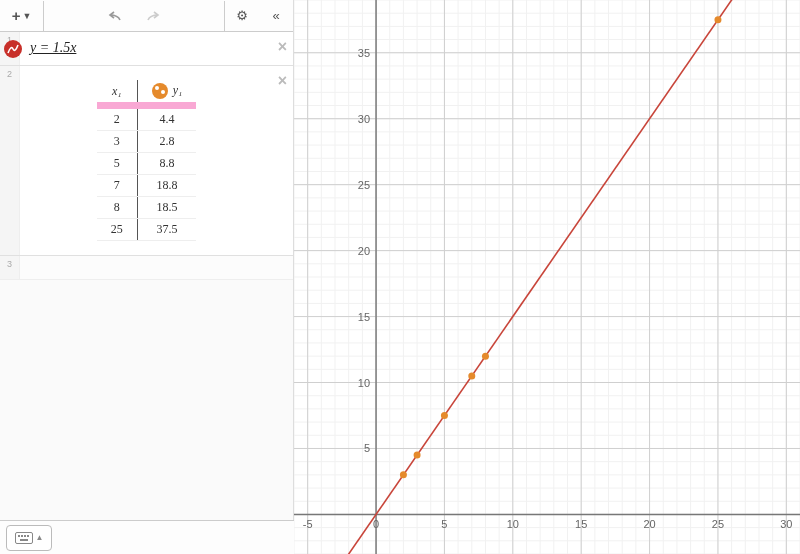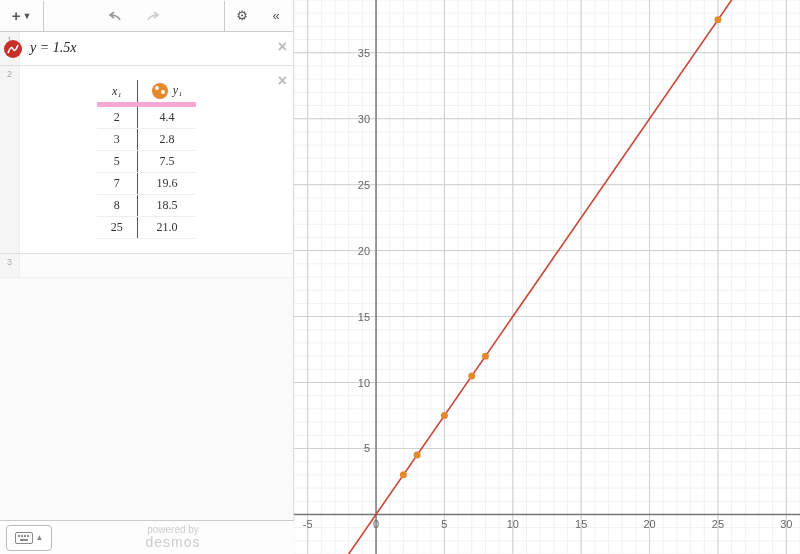--- a/index.html
+++ b/index.html
@@ -11,28 +11,28 @@
   .icon-btn { width: 30px; height: 30px; display: flex; align-items: center; justify-content: center; cursor: pointer; color: #555; }
   .add-btn { border-right: 1px solid #ccc; width: 44px; font-size: 15px; font-weight: bold; }
   .undo-redo { flex: 1; display: flex; justify-content: center; gap: 6px; }
   .undo-redo .icon-btn { color: #999; }
   .right-icons { display: flex; border-left: 1px solid #ccc; }
   .gear-btn, .collapse-btn { width: 34px; }
 
   .expr-row { border-bottom: 1px solid #e0e0e0; background: #fff; position: relative; padding: 8px 26px 8px 26px; min-height: 34px; }
   .expr-index { position: absolute; left: 0; top: 0; width: 20px; text-align: center; font-size: 9px; color: #aaa; padding-top: 3px; background:#f5f5f5; height:100%; border-right:1px solid #eee;}
   .close-x { position: absolute; right: 6px; top: 6px; color: #bbb; font-size: 16px; cursor: pointer; font-weight: bold; }
-  .eq-text { font-family: 'Times New Roman', serif; font-style: italic; font-size: 14px; color:#222; }
+  .eq-text { font-family: 'Times New Roman', serif; font-style: italic; font-size: 14px; color:#222;text-decoration:underline; }
   .desmos-logo { width:18px; height:18px; border-radius:50%; background:#c8302a; position:absolute; left:4px; top:8px; display:flex; align-items:center; justify-content:center;}
   .desmos-logo svg { width:12px; height:12px; }
 
   
   .data-table { margin: 6px auto 4px; border-collapse: collapse; font-family: 'Times New Roman', serif; }
   .data-table th, .data-table td { padding: 3px 14px; text-align: center; font-size: 12px; color:#333; }
-  .data-table th { border-bottom: 5px solid #f9a8d4; font-weight: normal; font-style: italic; }
+  .data-table th { border-bottom: 7px solid #f9a8d4; font-weight: normal; font-style: italic; }
   .data-table th:first-child, .data-table td:first-child { border-right: 1px solid #555; }
   .data-table td { border-bottom: 1px solid #eee; }
   .col-icon { display:inline-block; width:16px; height:16px; border-radius:50%; background:#e58a2c; position:relative; vertical-align:middle; margin-right:2px;}
   .col-icon::before, .col-icon::after { content:''; position:absolute; width:4px; height:4px; background:#fff; border-radius:50%; }
   .col-icon::before { left:3px; top:3px; }
   .col-icon::after { right:3px; top:7px; }
 
   .empty-row { height: 24px; background:#fcfcfc; border-bottom:1px solid #eee; position:relative;}
   .empty-row .expr-index { background:#f5f5f5; }
 
@@ -110,57 +110,53 @@
           <tr>
             <td>2</td>
             <td>4.4</td>
           </tr>
           <tr>
             <td>3</td>
             <td>2.8</td>
           </tr>
           <tr>
             <td>5</td>
-            <td>7.5</td>
+            <td>8.8</td>
           </tr>
           <tr>
             <td>7</td>
-            <td>19.6</td>
+            <td>18.8</td>
           </tr>
           <tr>
             <td>8</td>
             <td>18.5</td>
           </tr>
           <tr>
             <td>25</td>
-            <td>21.0</td>
+            <td>37.5</td>
           </tr>
         </tbody>
     </table>
   </div>
 
   <div class="empty-row">
     <div class="expr-index">3</div>
   </div>
 
   <div class="bottom-bar">
     <div class="keyboard-btn">
       <svg width="18" height="12" viewBox="0 0 18 12">
         <rect x="0.5" y="0.5" width="17" height="11" rx="1.5" fill="none" stroke="#888"></rect>
         <rect x="3" y="3" width="2" height="2" fill="#888"></rect>
           <rect x="6" y="3" width="2" height="2" fill="#888"></rect>
         <rect x="9" y="3" width="2" height="2" fill="#888"></rect>
           <rect x="12" y="3" width="2" height="2" fill="#888"></rect>
         <rect x="5" y="7" width="8" height="2" fill="#888"></rect>
       </svg>
       <span style="font-size:8px;color:#888;">▲</span>
-    </div>
-    <div class="powered">
-      <div>powered by</div>
-      <div class="d">desmos</div>
     </div>
   </div>
 </div>
 
 <div class="graph">
   <svg>
       <line x1="0" y1="0" x2="0" y2="554" class="minor"></line>
       <line x1="13.675675675675677" y1="0" x2="13.675675675675677" y2="554" class="minor"></line>
       <line x1="27.351351351351354" y1="0" x2="27.351351351351354" y2="554" class="minor"></line>
       <line x1="41.02702702702703" y1="0" x2="41.02702702702703" y2="554" class="minor"></line>

